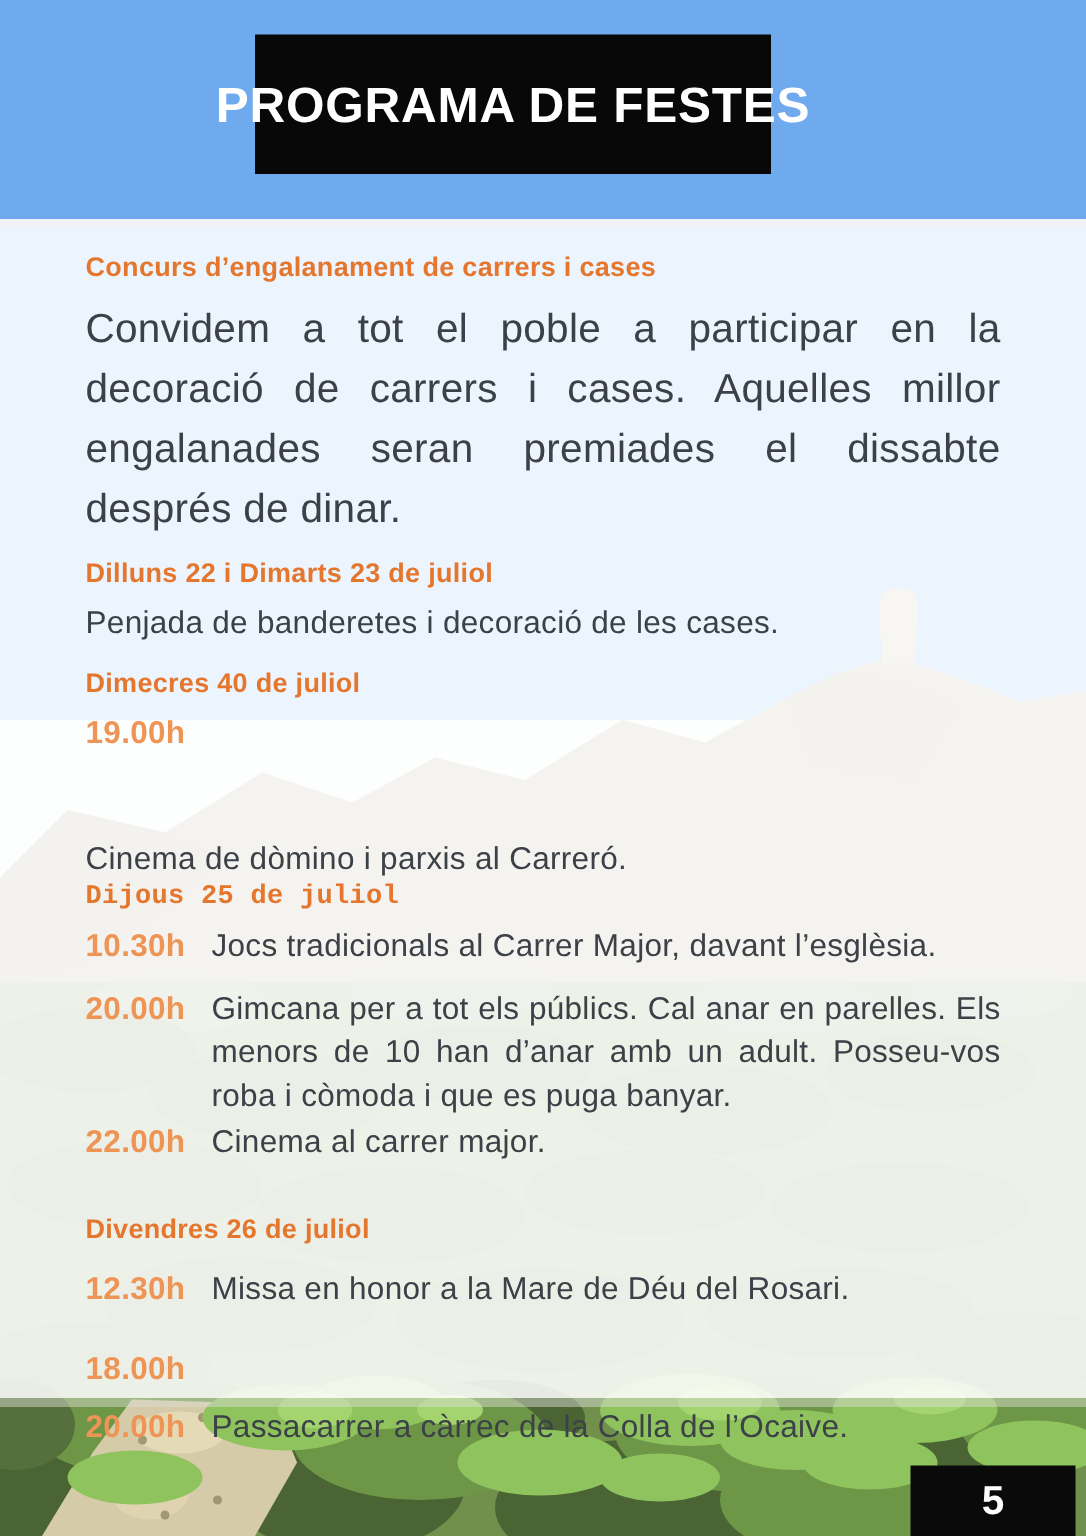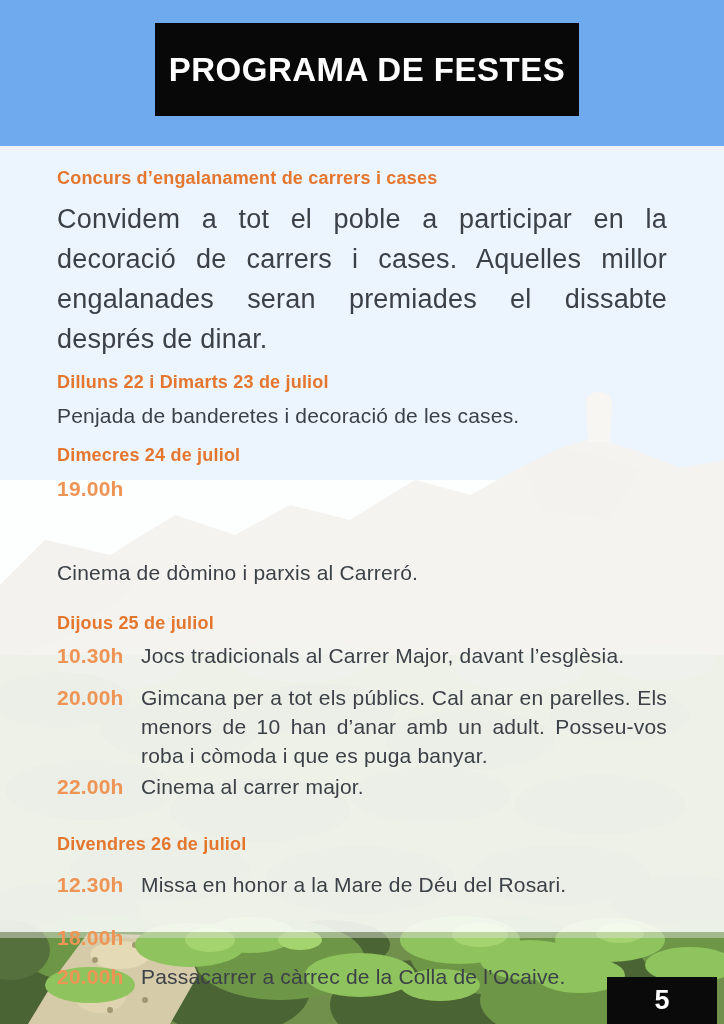--- a/index.html
+++ b/index.html
@@ -18,21 +18,21 @@
     position:relative;
     width:724px;height:1024px;
     margin:0 auto;
     overflow:hidden;
     background:#eef1f3;
     font-family:"Liberation Sans","DejaVu Sans",sans-serif;
   }
   .bg{position:absolute;left:0;top:0;z-index:0;}
   .title-box{
     position:absolute;z-index:2;
-    left:155px;top:23px;width:424px;height:93px;
+    left:170px;top:23px;width:344px;height:93px;
     background:var(--title-box-bg);
     display:flex;align-items:center;justify-content:center;
   }
   .title-box h1{
     color:var(--title-text);
     font-size:33px;font-weight:800;letter-spacing:.5px;
     white-space:nowrap;
   }
   .content{
     position:absolute;z-index:1;
@@ -60,21 +60,21 @@
     font-weight:700;color:var(--time-orange);
   }
   .event .desc{flex:1;text-align:justify;}
   .event.no-time .desc{text-align:left;}
   
   .sec-0 h2{margin-top:22px;}
   .sec-1 h2{margin-top:12px;}
   .sec-1 .event{margin-top:10px;}
   .sec-2 h2{margin-top:14px;}
   .sec-2 .event{margin-top:9px;flex-direction:column;}
-  .sec-3 h2{margin-top:25px;}
+  .sec-3 h2{margin-top:0;font-family:Liberation Mono, monospace;}
   .sec-3 .event:nth-child(1){margin-top:8px;justify-content:center;}
   .sec-3 .event:nth-child(2){margin-top:14px;}
   .sec-3 .event:nth-child(3){margin-top:2px;}
   .sec-4 h2{margin-top:32px;}
   .sec-4 .event:nth-child(1){margin-top:16px;}
   .sec-4 .event:nth-child(2){margin-top:24px;}
   .sec-4 .event:nth-child(3){margin-top:10px;}
   .page-box{
     position:absolute;z-index:2;
     left:607px;top:977px;width:110px;height:47px;
@@ -190,21 +190,21 @@
     <h2>Dilluns 22 i Dimarts 23 de juliol</h2>
 
     <div class="events">
           <div class="event no-time">
 
     <span class="desc">Penjada de banderetes i decoració de les cases.</span>
   </div>
         </div>
   </section>
       <section class="section sec-2">
-    <h2>Dimecres 24 de juliol</h2>
+    <h2>Dimecres 40 de juliol</h2>
 
     <div class="events">
           <div class="event">
     <span class="time">19.00h</span>
     <span class="desc">Cinema de dòmino i parxis al Carreró.</span>
   </div>
         </div>
   </section>
       <section class="section sec-3">
     <h2>Dijous 25 de juliol</h2>

